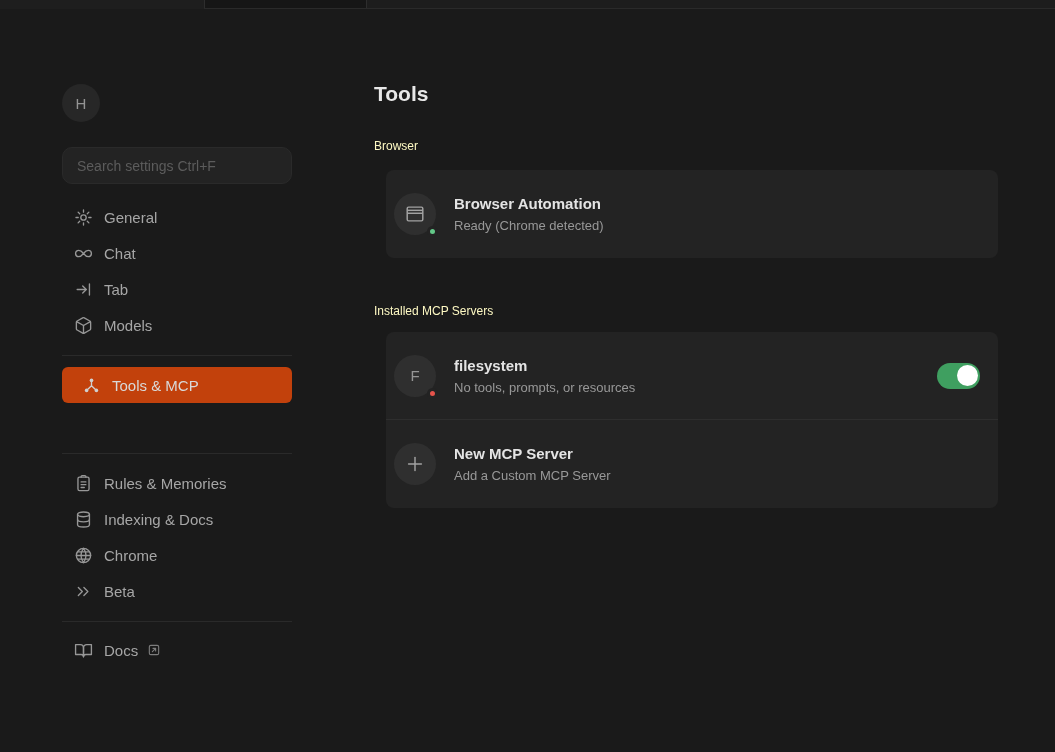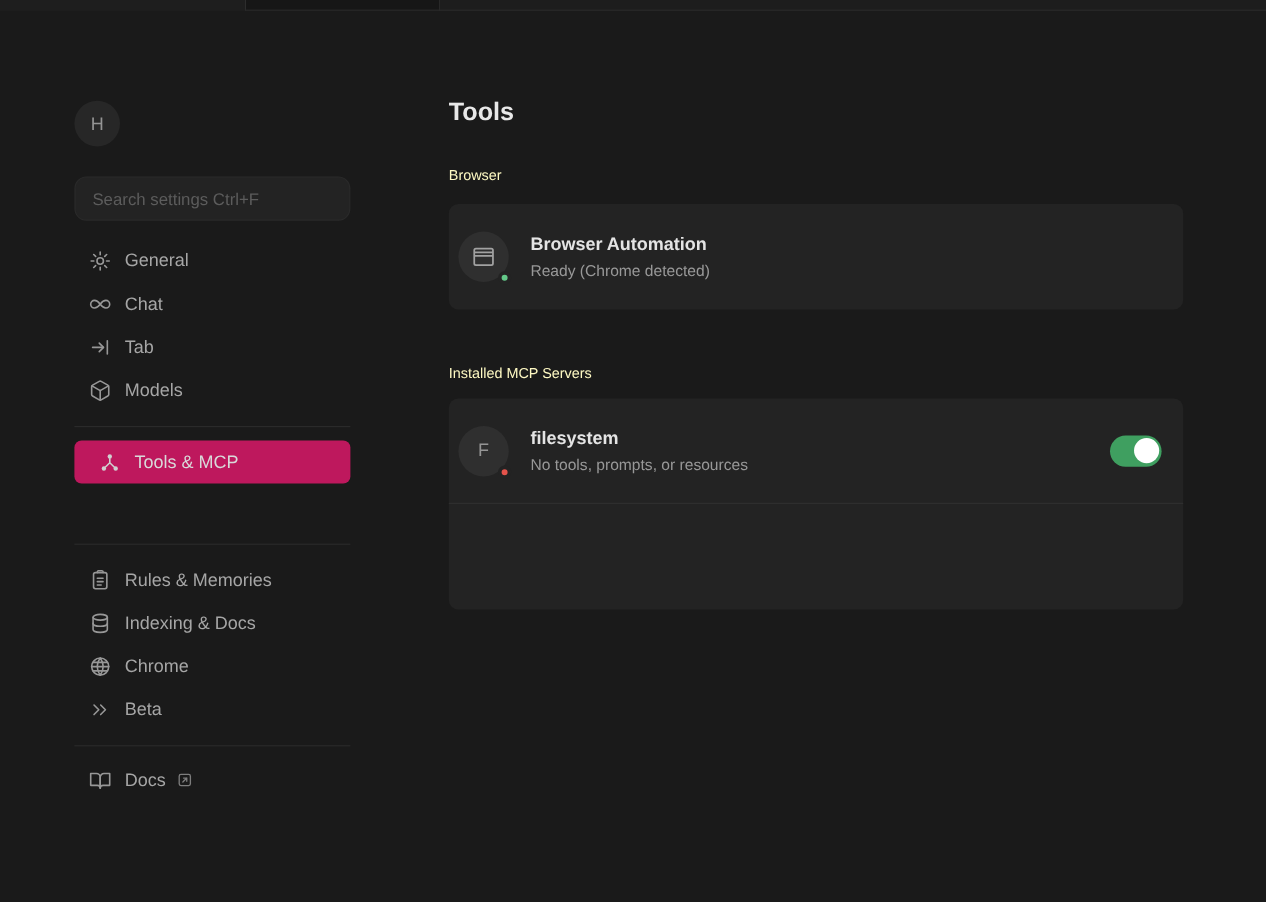--- a/index.html
+++ b/index.html
@@ -34,34 +34,34 @@
     font-family:"Liberation Sans", sans-serif;
   }
   .search input::placeholder { color:#5c5c5c; }
 
   .navgroup { position:absolute; left:0; width:230px; }
   .nav1 { top:117px; } .nav2 { top:285px; } .nav3 { top:383px; } .navdocs { top:550px; }
   .nav-item { height:36px; display:flex; align-items:center; padding:0 0 0 12px;
               border-radius:6px; color:#a6a6a6; cursor:pointer; }
   .nav-item .nic { width:19px; height:19px; color:#979797; display:flex; align-items:center; justify-content:center; flex:0 0 19px; }
   .nav-item .nlabel { margin-left:11px; font-size:15px; }
-  .nav-item.selected { background:#be185d; color:#d9d9d9;padding-left:20px; }
+  .nav-item.selected { background:#c2410c; color:#d9d9d9;padding-left:20px; }
   .nav-item.selected .nic { color:#d0d0d0; }
   .sep { position:absolute; left:0; width:230px; height:1px; background:#2a2a2a; }
   .sep1 { top:273px; } .sep2 { top:371px; } .sep3 { top:539px; }
   .ext-ic { margin-left:9px; color:#7d7d7d; display:flex; align-items:center; }
   svg { display:block; }
 
   
   .main { position:absolute; left:374px; top:82px; width:612px; }
   .page-title { color:#e8e8e8; font-size:21px; font-weight:700; }
   .sect-label { position:absolute; left:0; color:#fef9c3; font-size:12px; }
   .lbl-browser { top:57px; }
   .lbl-mcp { top:222px; }
-  .card { position:absolute; left:0; width:612px; background:#232323; border-radius:8px; }
+  .card { position:absolute; left:12px; width:612px; background:#232323; border-radius:8px; }
   .card1 { top:88px; height:88px; }
   .card2 { top:250px; height:176px; }
   .row { display:flex; align-items:center; height:87px; padding:0 18px 0 8px; position:relative; }
   .row-sep { height:1px; background:#2e2e2e; width:100%; }
   .circ { position:relative; width:42px; height:42px; border-radius:50%; background:#2f2f2f;
           display:flex; align-items:center; justify-content:center; flex:0 0 42px; color:#a2a2a2; }
   .circ .letter { font-size:15px; color:#959595; }
   .dot { position:absolute; right:-2px; bottom:-2px; width:11px; height:11px; border-radius:50%;
          border:3px solid #232323; }
   .dot-green { background:#63c888; }
@@ -253,16 +253,30 @@
         </div>
         <div class="rtext">
           <div class="rtitle">filesystem</div>
           <div class="rsub">No tools, prompts, or resources</div>
         </div>
         <div class="toggle">
           <div class="knob"></div>
         </div>
       </div>
       <div class="row-sep"></div>
+      <div class="row">
+        <div class="circ">
+          <span>
+            <svg width="22" height="22" viewBox="0 0 24 24" fill="none" stroke="currentColor" stroke-width="1.6" stroke-linecap="round">
+              <line x1="12" y1="5" x2="12" y2="19"></line>
+                <line x1="5" y1="12" x2="19" y2="12"></line>
+            </svg>
+          </span>
+        </div>
+        <div class="rtext">
+          <div class="rtitle">New MCP Server</div>
+          <div class="rsub">Add a Custom MCP Server</div>
+        </div>
+      </div>
     </div>
 
   </div>
 </div>
 
 </body></html>

